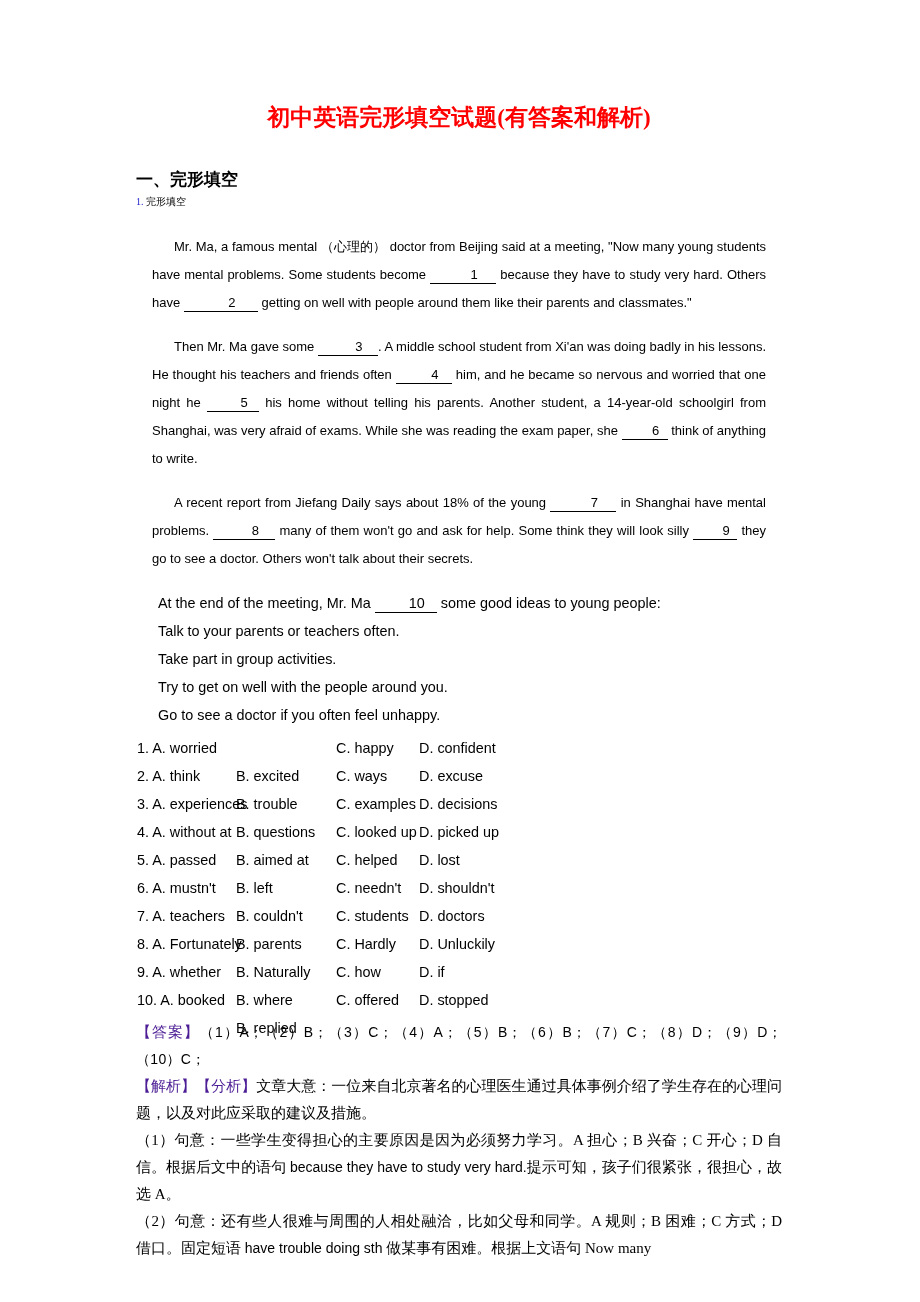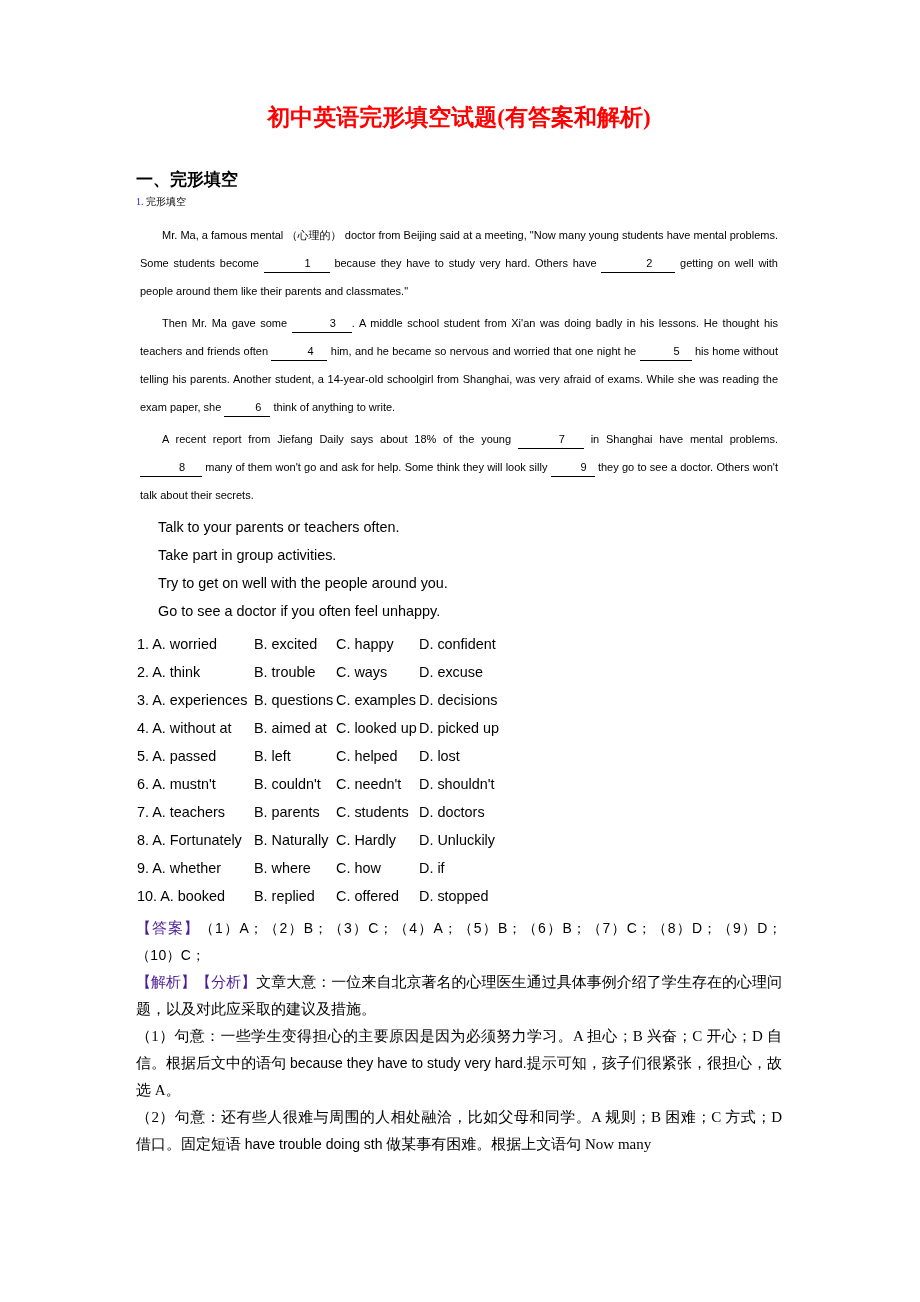--- a/index.html
+++ b/index.html
@@ -56,25 +56,25 @@
     padding-top: 3px;
     line-height: 1.4;
   }
   .item-num {
     color: #2222cc;
   }
 
   
   .para {
     font-family: "Liberation Sans", "DejaVu Sans", sans-serif;
-    font-size: 11px;
+    font-size: 13px;
     line-height: 28px;
     text-align: justify;
     text-justify: inter-word;
-    margin: 4px;
+    margin: 16px;
     text-indent: 22px;
     -webkit-hyphens: none;
     hyphens: none;
   }
   .para.first { padding-top: 8px; }
 
   .blank {
     display: inline-block;
     text-align: center;
     border-bottom: 1px solid #000000;
@@ -119,21 +119,22 @@
     white-space: nowrap;
     position: relative;
     height: 28px;
   }
   .opt-a {
     position: absolute;
     left: 1px;
   }
   .opt-b {
     position: absolute;
-    left: 118px;
+    left: 100px;
+    margin-top: 28px;
   }
   .opt-c {
     position: absolute;
     left: 200px;
   }
   .opt-d {
     position: absolute;
     left: 283px;
   }
 
@@ -201,20 +202,25 @@
     <p class="para">
       <span>A recent report from Jiefang Daily says about 18% of the young</span>
       <span class="blank w7">7</span>
       <span>in Shanghai have mental problems.</span>
       <span class="blank w8">8</span>
       <span>many of them won't go and ask for help. Some think they will look silly</span>
       <span class="blank w9">9</span>
       <span>they go to see a doctor. Others won't talk about their secrets.</span>
     </p>
 
+    <p class="advice">
+      <span>At the end of the meeting, Mr. Ma</span>
+      <span class="blank w10">10</span>
+      <span>some good ideas to young people:</span>
+    </p>
 
     <p class="advice">Talk to your parents or teachers often.</p>
     <p class="advice">Take part in group activities.</p>
     <p class="advice">Try to get on well with the people around you.</p>
     <p class="advice">Go to see a doctor if you often feel unhappy.</p>
 
     <div class="options">
       <div class="opt-row">
         <span class="opt-a"><span>1.</span> <span>A. worried</span></span>
         <span class="opt-b">B. excited</span>

